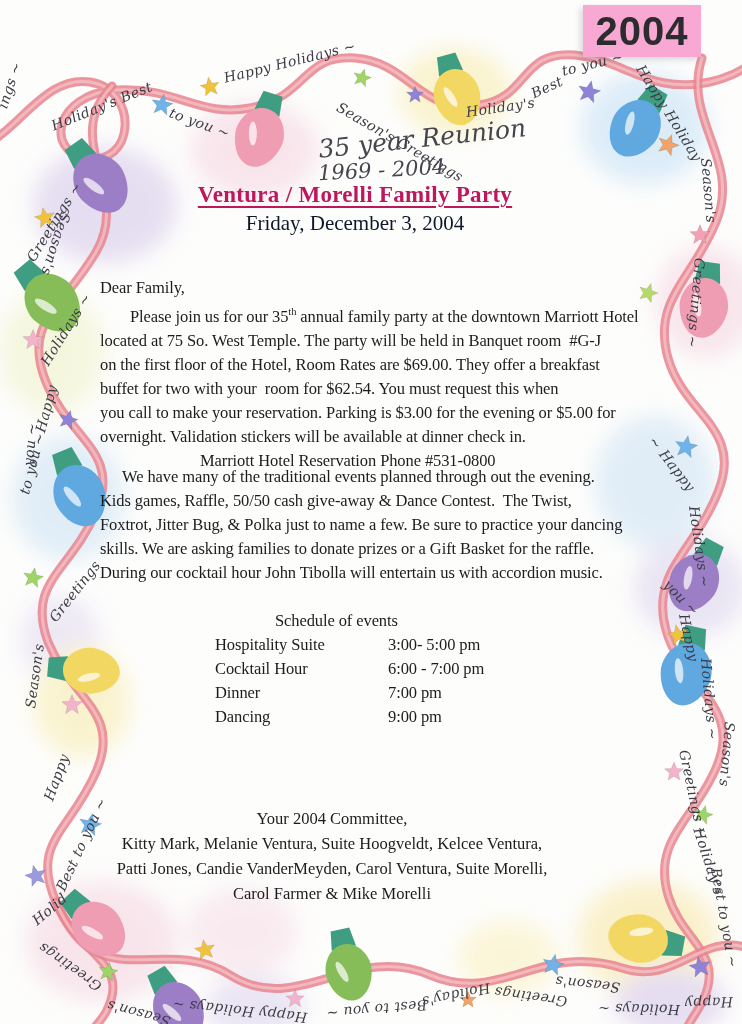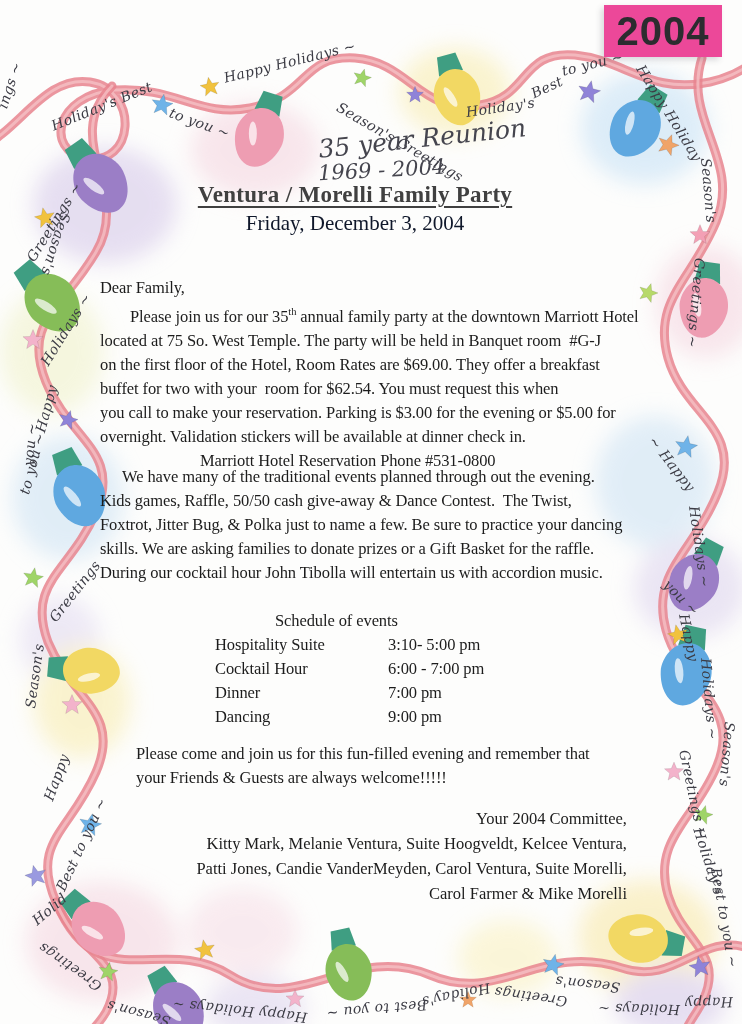--- a/index.html
+++ b/index.html
@@ -11,39 +11,39 @@
   .bphrase{position:absolute;z-index:1;font-family:"DejaVu Serif",serif;font-style:italic;
            font-size:14px;color:#3c3c45;white-space:nowrap;transform-origin:0 50%;
            letter-spacing:.4px;}
   
   .content{position:absolute;left:0;top:0;width:100%;height:100%;z-index:2;color:#1c1c1c;}
   .hand{position:absolute;font-family:"DejaVu Serif",serif;font-style:italic;color:#45454e;
         white-space:nowrap;}
   .hand1{left:318px;top:124px;font-size:25px;transform:rotate(-6deg);}
   .hand2{left:318px;top:158px;font-size:21px;transform:rotate(-3deg);}
   .title{position:absolute;left:85px;top:182px;width:540px;text-align:center;font-size:23px;
-         font-weight:bold;color:#404040;letter-spacing:.3px;}
+         font-weight:bold;color:#be185d;letter-spacing:.3px;}
   .title .ul{text-decoration:underline;text-underline-offset:4px;text-decoration-thickness:2px;}
   .date{position:absolute;left:85px;top:211px;width:540px;text-align:center;font-size:21px;}
   .body-block{position:absolute;left:100px;font-size:16.5px;line-height:24px;
               letter-spacing:-0.1px;}
   .tl{white-space:pre;}
   .ind{padding-left:30px;text-align:right;}
   .phone{padding-left:100px;}
   .p2ind{padding-left:22px;}
   .sched-title{padding-left:175px;margin-top:16px;}
   .srow{display:flex;padding-left:115px;}
   .srow .ev{width:173px;white-space:pre;}
   .srow .tm{white-space:pre;}
   .closing{padding-left:36px;}
-  .committee{position:absolute;left:67px;top:806px;width:560px;text-align:right;
+  .committee{position:absolute;left:52px;top:806px;width:560px;text-align:center;
              font-size:16.5px;line-height:25px;}
   sup{font-size:10.5px;}
-  .year{position:absolute;left:604px;top:5px;width:118px;height:52px;z-index:3;
-        background:#ec4899;display:flex;align-items:center;justify-content:center;
+  .year{position:absolute;left:583px;top:5px;width:118px;height:52px;z-index:3;
+        background:#f9a8d4;display:flex;align-items:center;justify-content:center;
         font-family:"Liberation Sans",sans-serif;font-weight:bold;font-size:40px;color:#2c2c2f;
         letter-spacing:1px;box-shadow:-3px 3px 6px rgba(60,60,80,.18);}
 </style>
 </head>
 <body>
 
 <div class="page">
 
   <svg class="deco" width="742" height="1024" viewBox="0 0 742 1024">
     <defs>
@@ -211,40 +211,36 @@
       <div class="tl">Kids games, Raffle, 50/50 cash give-away &amp; Dance Contest.  The Twist,</div>
       <div class="tl">Foxtrot, Jitter Bug, &amp; Polka just to name a few. Be sure to practice your dancing</div>
       <div class="tl">skills. We are asking families to donate prizes or a Gift Basket for the raffle.</div>
       <div class="tl">During our cocktail hour John Tibolla will entertain us with accordion music.</div>
     </div>
 
     <div class="body-block" style="top:593px">
       <div class="tl sched-title">Schedule of events</div>
       <div class="srow">
         <span class="ev">Hospitality Suite</span>
-        <span class="tm">3:10- 5:00 pm</span>
+        <span class="tm">3:00- 5:00 pm</span>
       </div>
       <div class="srow">
         <span class="ev">Cocktail Hour</span>
         <span class="tm">6:00 - 7:00 pm</span>
       </div>
       <div class="srow">
         <span class="ev">Dinner</span>
         <span class="tm">7:00 pm</span>
       </div>
       <div class="srow">
         <span class="ev">Dancing</span>
         <span class="tm">9:00 pm</span>
       </div>
     </div>
 
-    <div class="body-block" style="top:742px">
-      <div class="tl closing">Please come and join us for this fun-filled evening and remember that</div>
-      <div class="tl closing">your Friends &amp; Guests are always welcome!!!!!</div>
-    </div>
 
     <div class="committee">
       <div>Your 2004 Committee,</div>
       <div>Kitty Mark, Melanie Ventura, Suite Hoogveldt, Kelcee Ventura,</div>
       <div>Patti Jones, Candie VanderMeyden, Carol Ventura, Suite Morelli,</div>
       <div>Carol Farmer &amp; Mike Morelli</div>
     </div>
 
   </div>
 </div>

